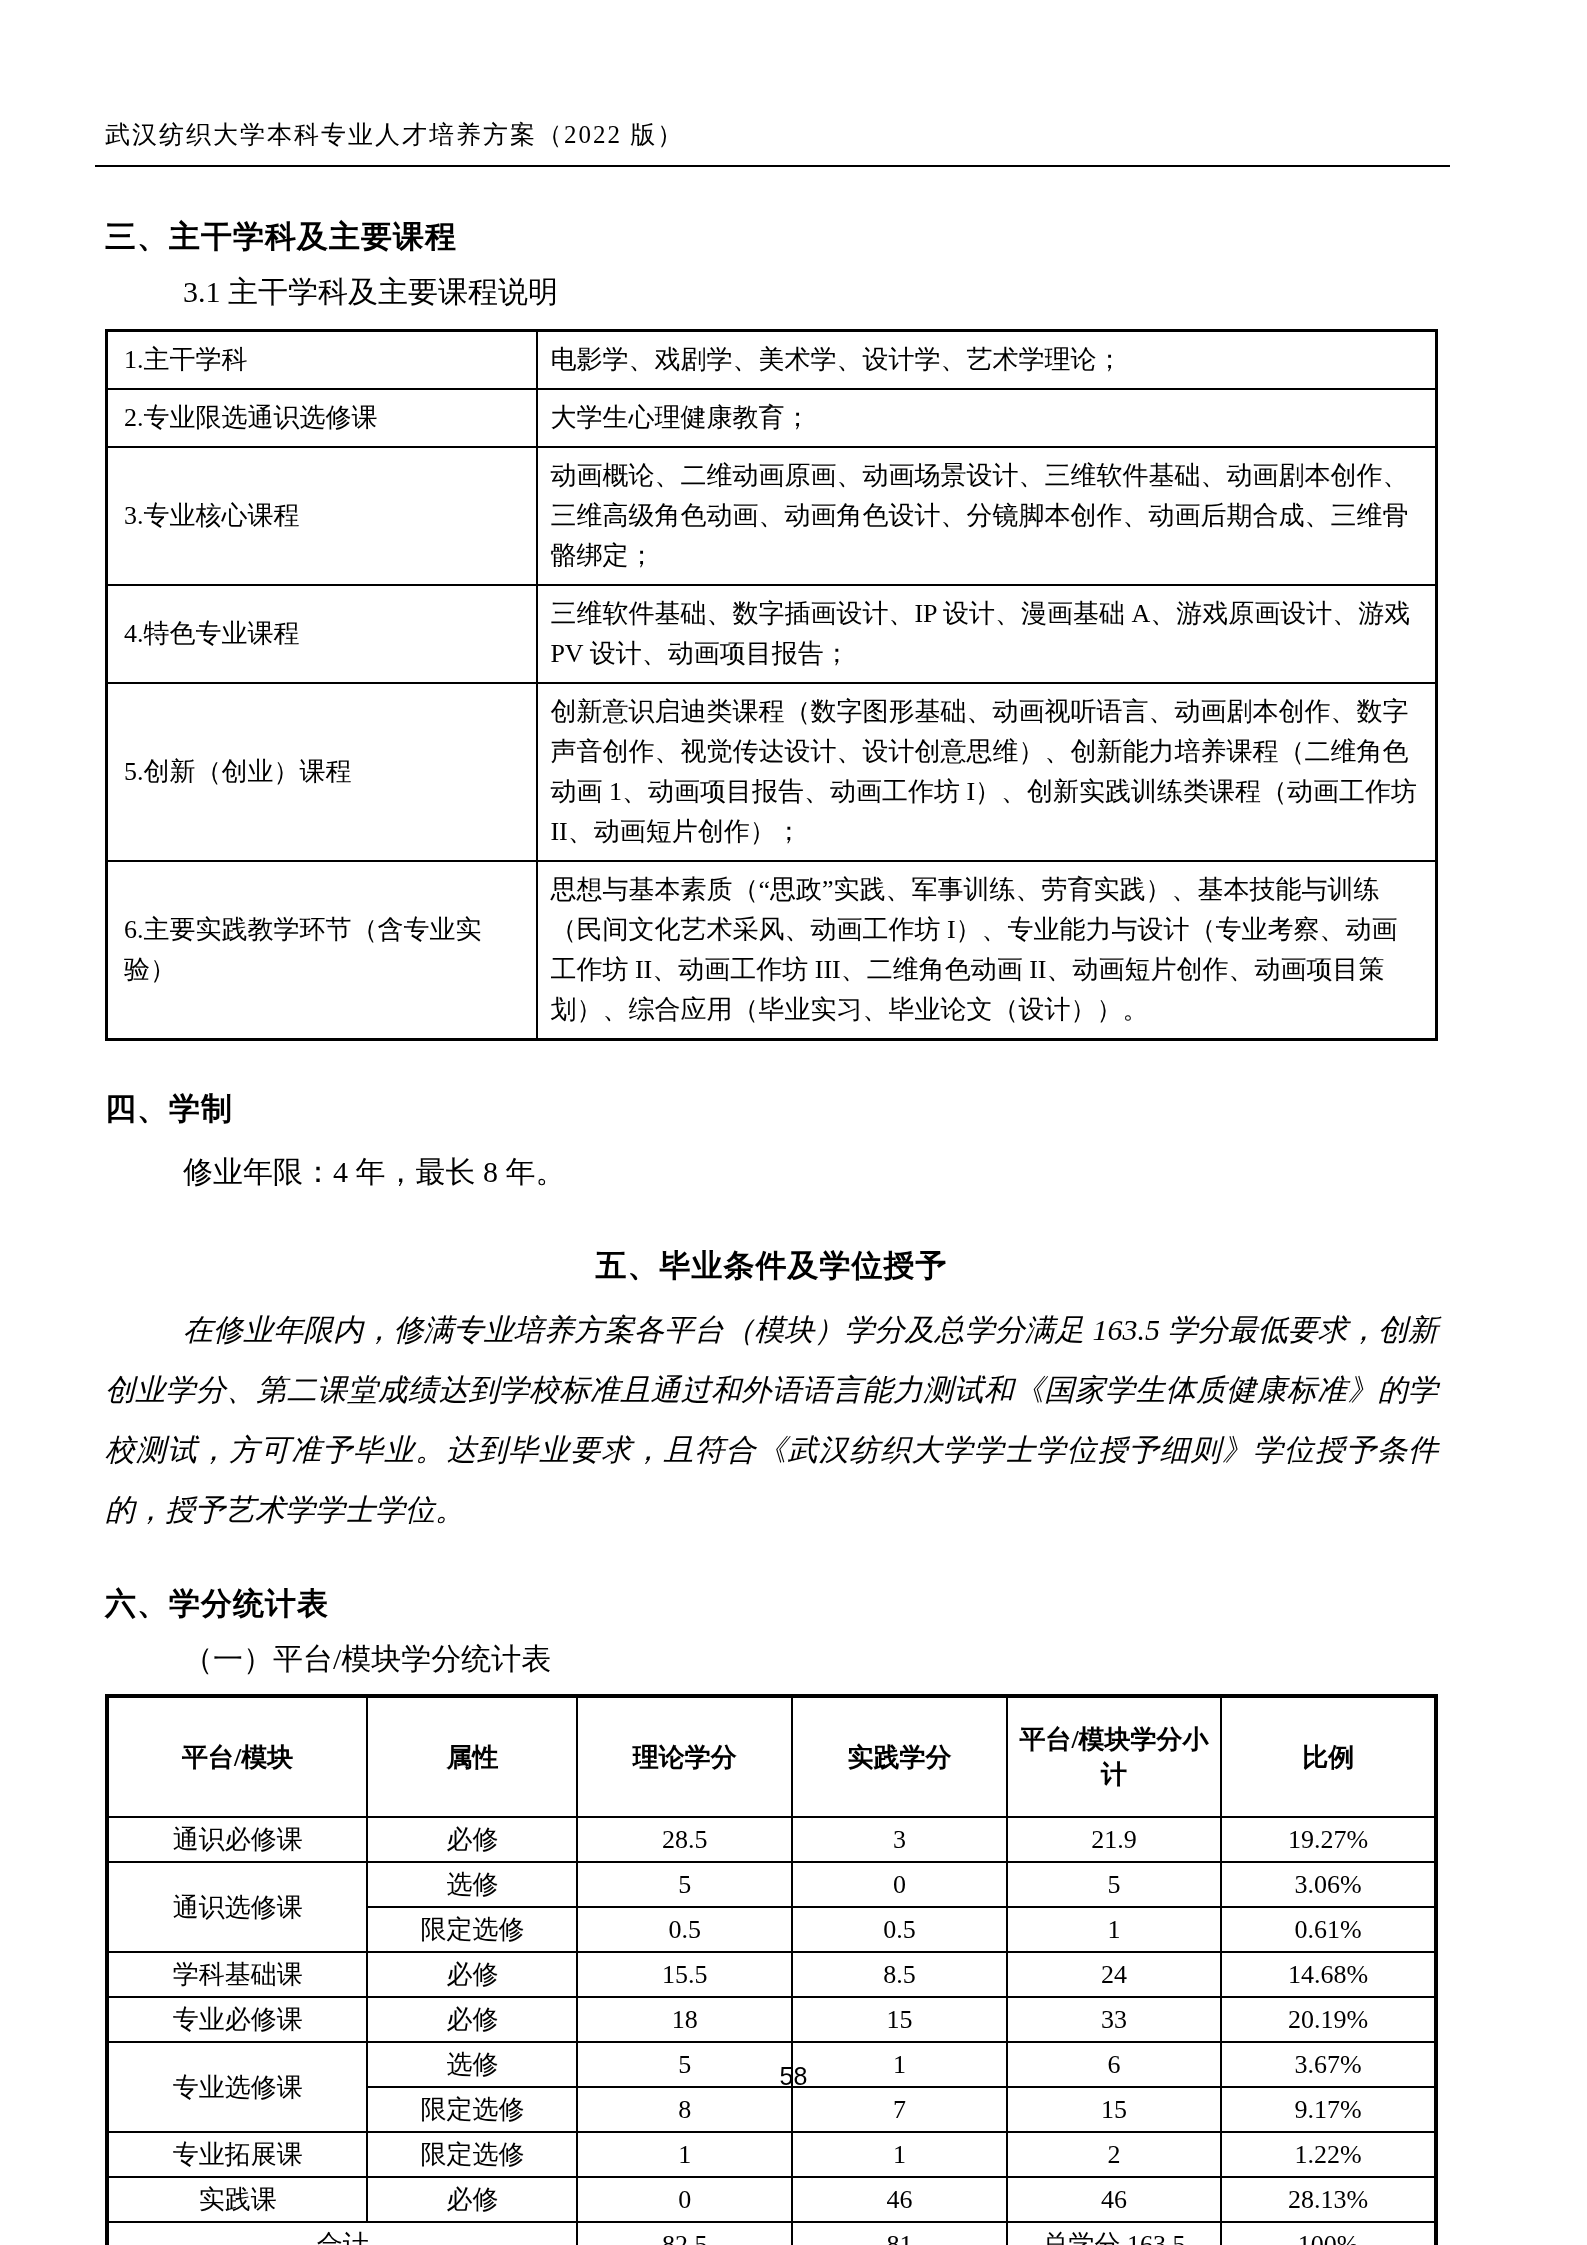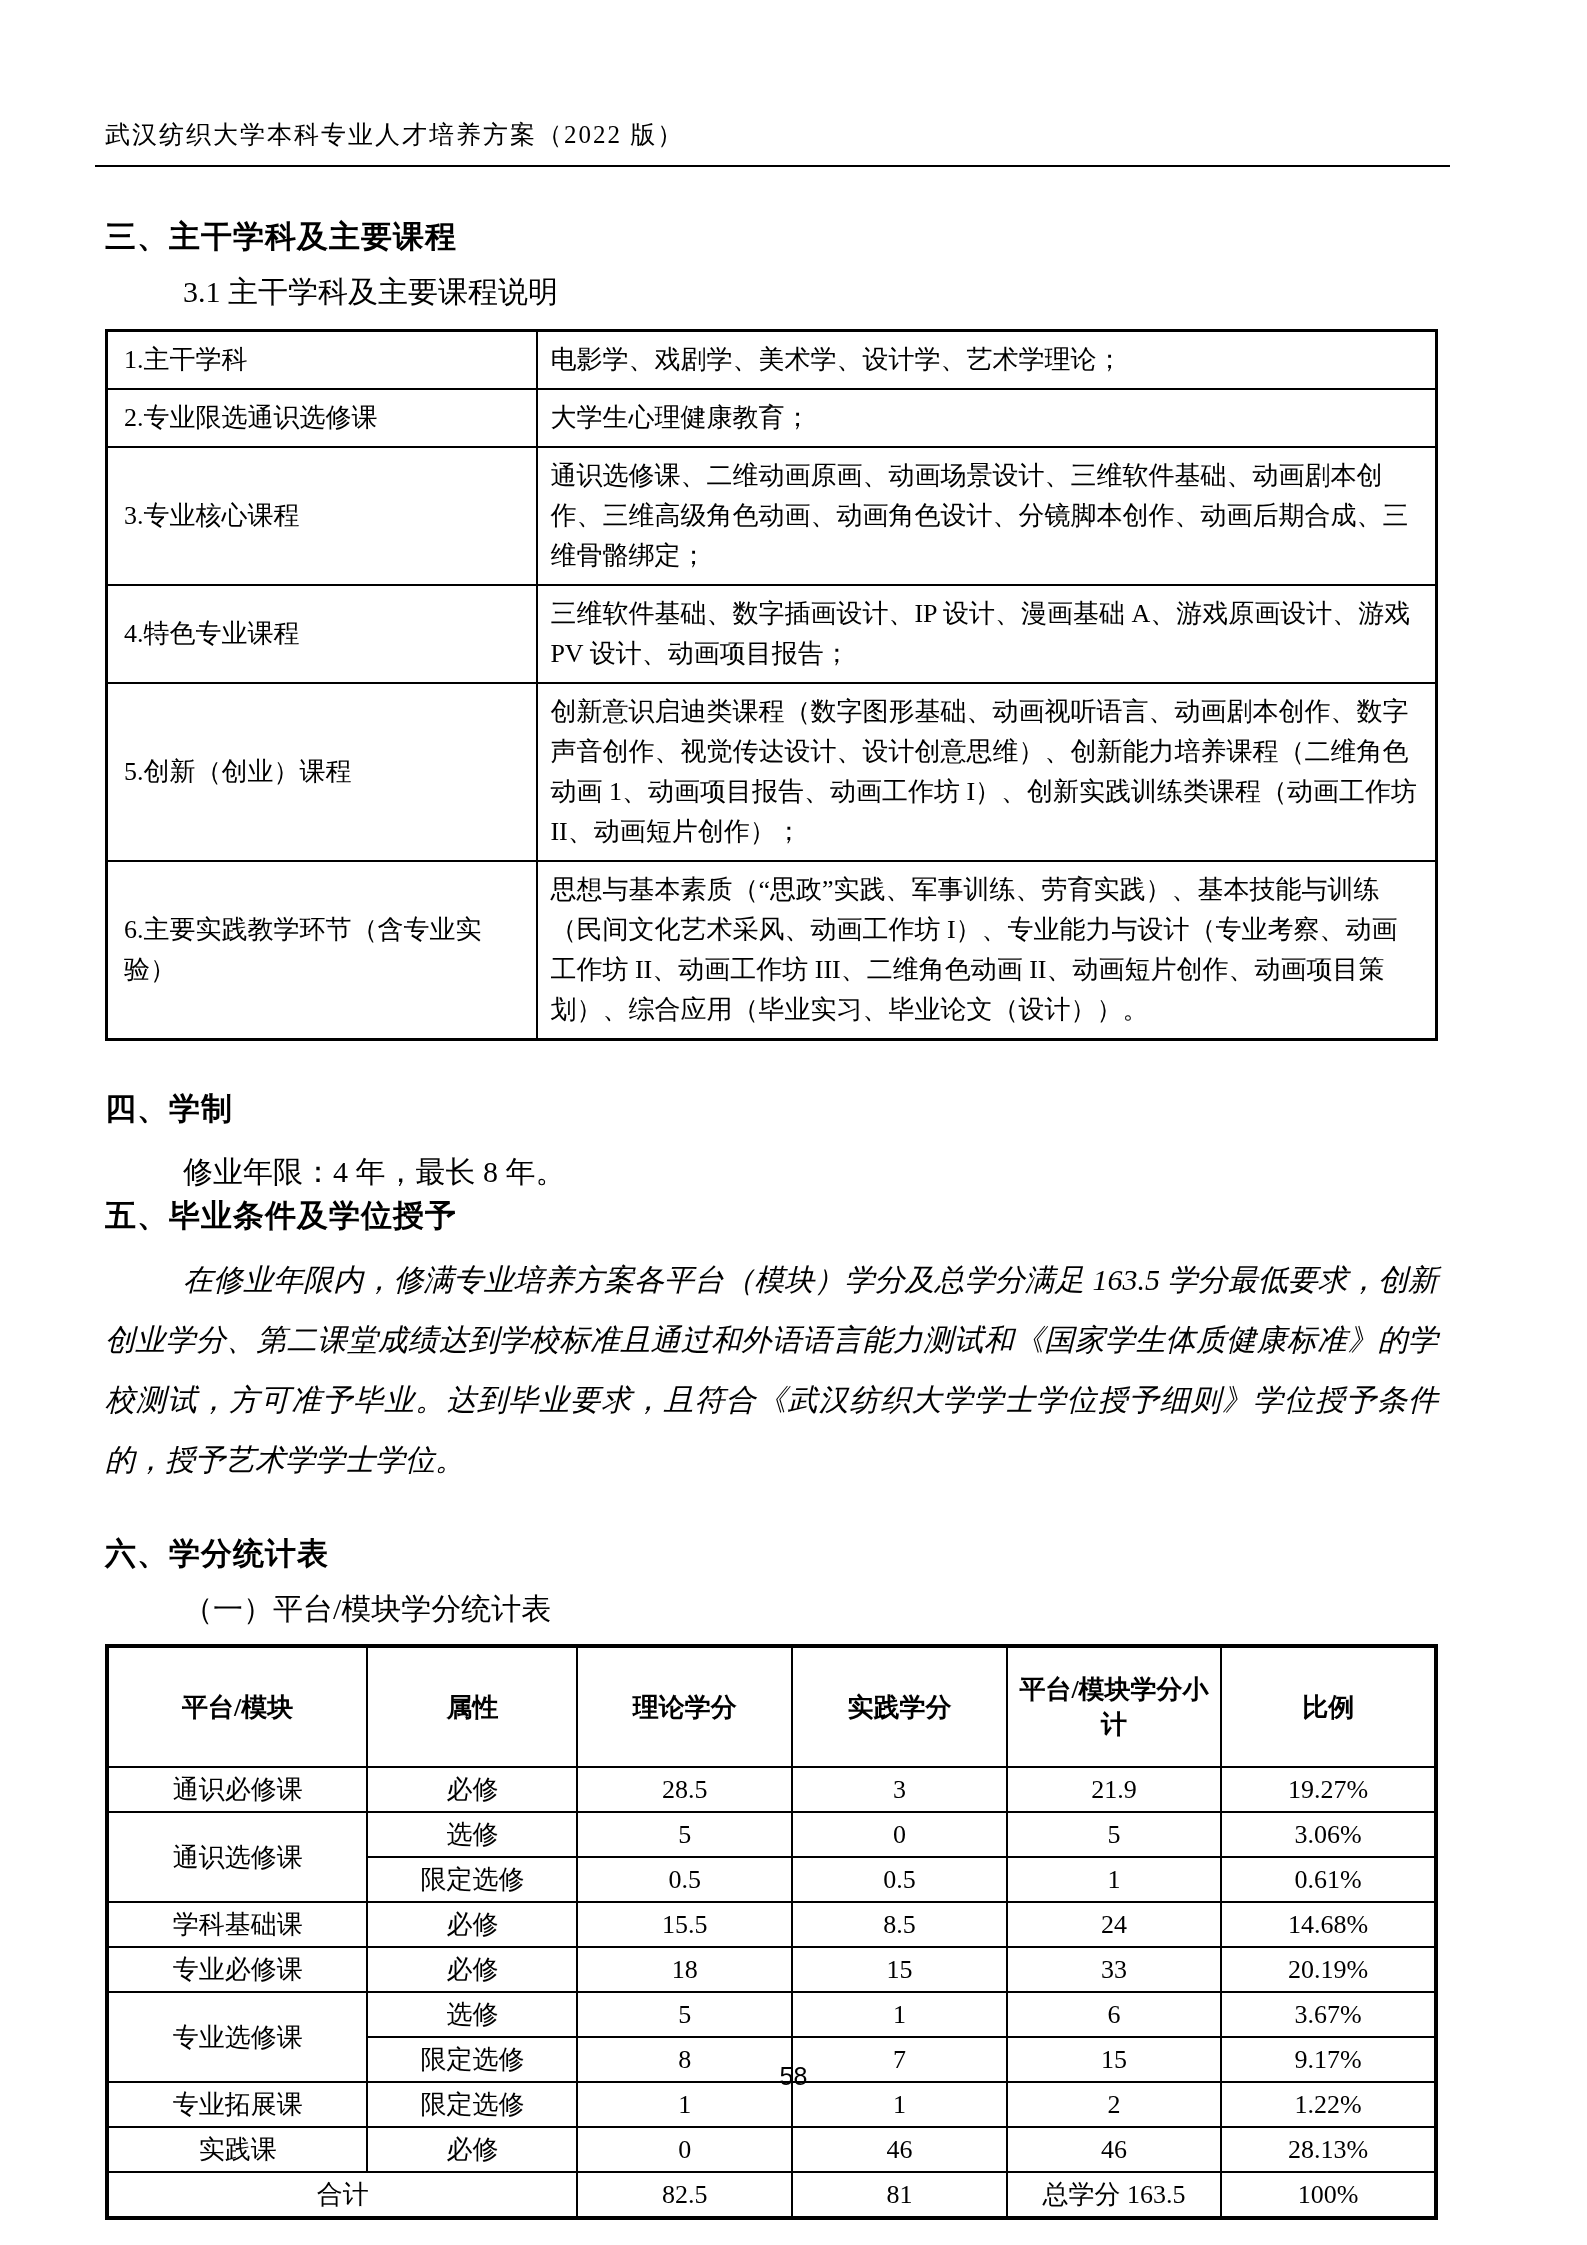--- a/index.html
+++ b/index.html
@@ -18,21 +18,21 @@
     font-size:25px;letter-spacing:2px;
   }
   .sec{
     margin:0;padding:0;
     font-family:"Liberation Sans","DejaVu Sans",sans-serif;
     font-weight:700;font-size:31px;line-height:1.3;
     letter-spacing:1px;
   }
   .sec-3{margin-top:50px;}
   .sec-4{margin-top:48px;}
-  .sec-5{}
+  .sec-5{margin-top:50px;text-align:center;}
   .sec-6{margin-top:44px;}
   .sub{
     margin:14px 0 0 0;padding:0;
     font-size:30px;line-height:1.4;
     text-indent:78px;
   }
   .body-line{
     margin:18px 0 0 0;padding:0;
     font-size:30px;line-height:1.6;
     text-indent:78px;
@@ -99,21 +99,21 @@
         <tr>
           <td class="lbl">1.主干学科</td>
           <td>电影学、戏剧学、美术学、设计学、艺术学理论；</td>
         </tr>
         <tr>
           <td class="lbl">2.专业限选通识选修课</td>
           <td>大学生心理健康教育；</td>
         </tr>
         <tr>
           <td class="lbl">3.专业核心课程</td>
-          <td>通识选修课、二维动画原画、动画场景设计、三维软件基础、动画剧本创作、三维高级角色动画、动画角色设计、分镜脚本创作、动画后期合成、三维骨骼绑定；</td>
+          <td>动画概论、二维动画原画、动画场景设计、三维软件基础、动画剧本创作、三维高级角色动画、动画角色设计、分镜脚本创作、动画后期合成、三维骨骼绑定；</td>
         </tr>
         <tr>
           <td class="lbl">4.特色专业课程</td>
           <td>三维软件基础、数字插画设计、IP 设计、漫画基础 A、游戏原画设计、游戏 PV 设计、动画项目报告；</td>
         </tr>
         <tr>
           <td class="lbl">5.创新（创业）课程</td>
           <td>创新意识启迪类课程（数字图形基础、动画视听语言、动画剧本创作、数字声音创作、视觉传达设计、设计创意思维）、创新能力培养课程（二维角色动画 1、动画项目报告、动画工作坊 I）、创新实践训练类课程（动画工作坊 II、动画短片创作）；</td>
         </tr>
         <tr>

